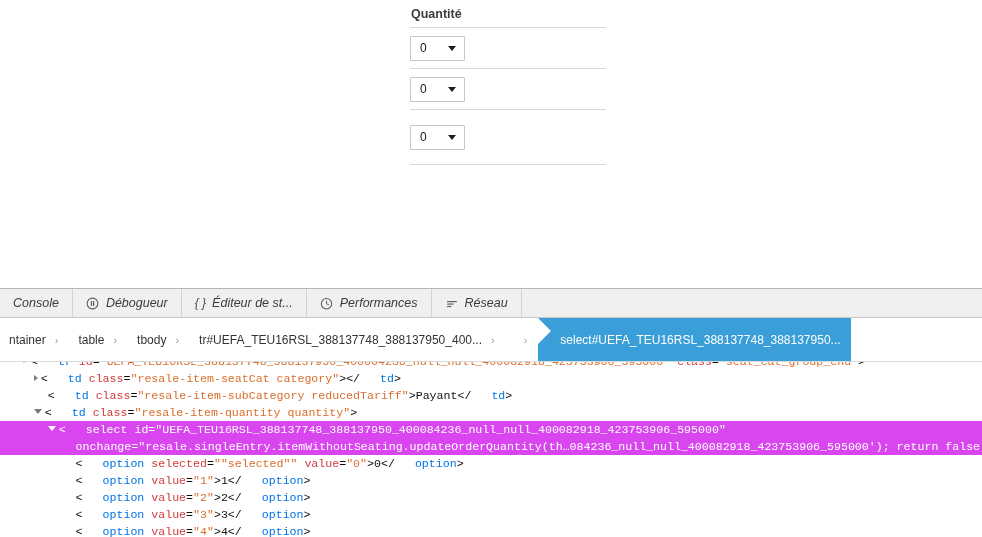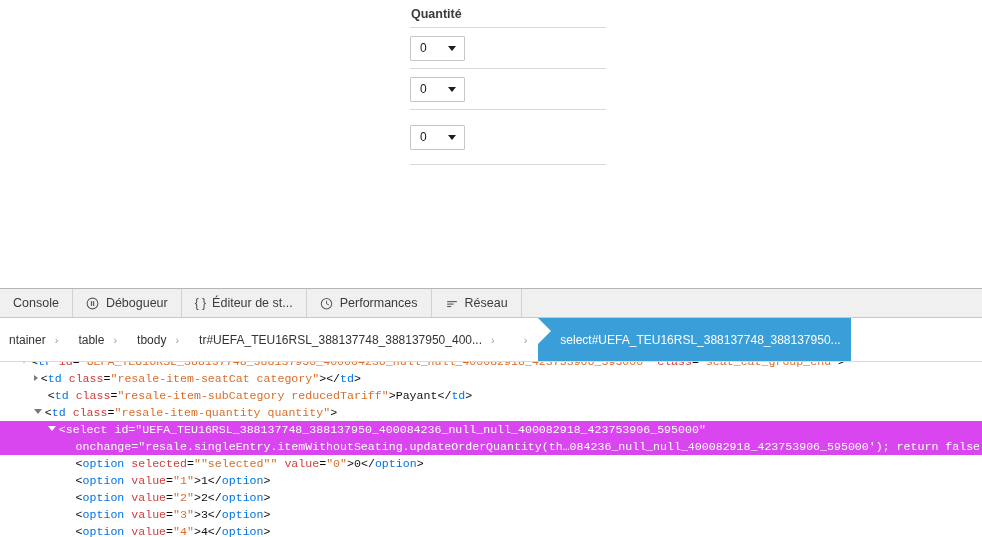--- a/index.html
+++ b/index.html
@@ -82,20 +82,21 @@
     background: #ffffff;
     border-top: 1px solid #b6b6b6;
   }
 
   .dt-toolbar {
     height: 29px;
     background: #f0f0f0;
     border-bottom: 1px solid #c8c8c8;
     display: flex;
     align-items: stretch;
+    font-style: italic;
   }
   .dt-tab {
     display: flex; align-items: center; gap: 6px;
     padding: 0 13px;
     font-size: 12.5px;
     color: #3b3b3b;
     border-right: 1px solid #d2d2d2;
     cursor: pointer;
     background: #f0f0f0;
     white-space: nowrap;
@@ -162,21 +163,21 @@
     white-space: pre;
     position: relative;
     padding-left: 6px;
     color: #0b0b0b;
   }
   .code-line.sel { background: #d946ef; color: #ffffff; }
   .code-line.sel .tag, .code-line.sel .attr,
   .code-line.sel .val, .code-line.sel .punc,
   .code-line.sel .txt { color: #ffffff; }
 
-  .tag  { color: #0074e8; }
+  .tag  { color: #0074e8; margin-left: 20px; }
   .attr { color: #d33b3b; }
   .val  { color: #d96e2b; }
   .punc { color: #0b0b0b; }
   .txt  { color: #111111; }
 
   .twisty {
     display: inline-block;
     width: 0; height: 0;
     border-left: 4px solid #7a7a7a;
     border-top: 3.5px solid transparent;

